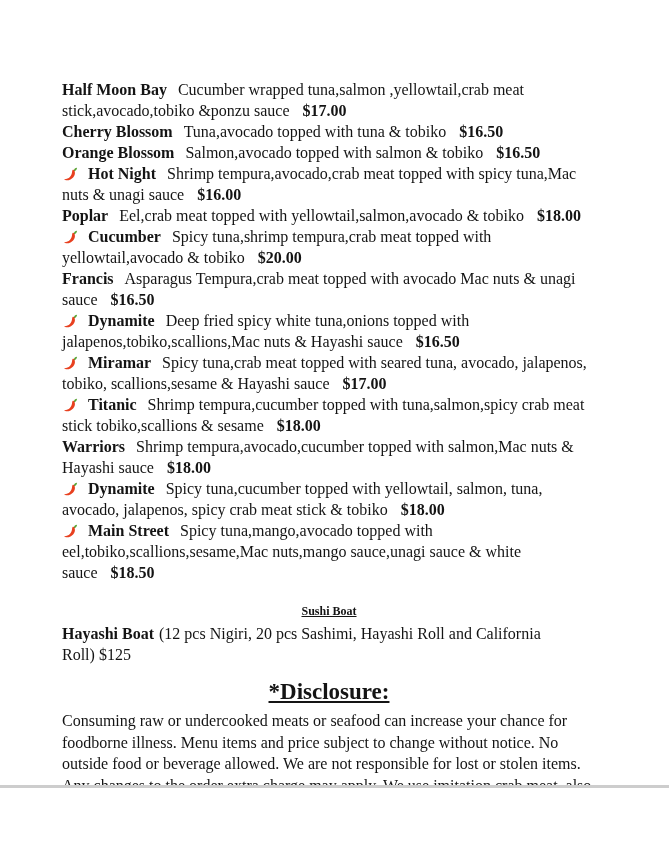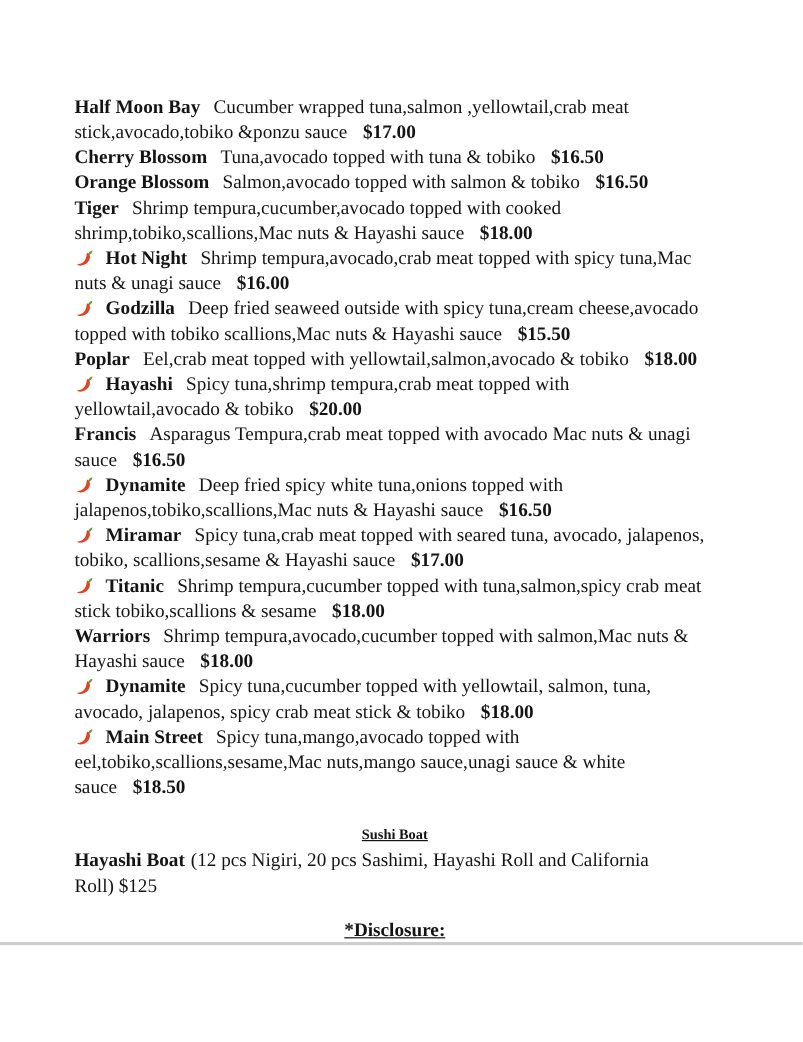--- a/index.html
+++ b/index.html
@@ -49,21 +49,21 @@
     margin: 17px 0 1px 0;
     font-size: 12px;
     line-height: 22px;
     font-weight: bold;
     text-align: center;
     text-decoration: underline;
   }
   .center-heading.disclosure {
     margin-top: 15px;
     margin-bottom: 7px;
-    font-size: 16px;
+    font-size: 23px;
     line-height: 23px;
   }
   .boat-line {
     margin: 0;
   }
   .boat-name { font-weight: bold; margin-right: 5px; }
   .boat-desc { }
   .boat-price { font-weight: normal; margin-left: 4px; }
   .disclosure-text {
     margin: 0;
@@ -84,38 +84,33 @@
 <div class="viewport">
   <div class="page" style="color: rgb(20, 20, 20);">
 
     <div id="menu-list">
   <p class="menu-item"><span class="item-name">Half Moon Bay</span><span class="item-desc">Cucumber wrapped tuna,salmon ,yellowtail,crab meat stick,avocado,tobiko &amp;ponzu sauce</span><span class="item-price">$17.00</span></p>
 
   <p class="menu-item"><span class="item-name">Cherry Blossom</span><span class="item-desc">Tuna,avocado topped with tuna &amp; tobiko</span><span class="item-price">$16.50</span></p>
 
   <p class="menu-item"><span class="item-name">Orange Blossom</span><span class="item-desc">Salmon,avocado topped with salmon &amp; tobiko</span><span class="item-price">$16.50</span></p>
 
-  <p class="menu-item"><span class="item-name">Tiger</span><span class="item-desc">Shrimp tempura,cucumber,avocado topped with cooked shrimp,tobiko,scallions,Mac nuts &amp; Hayashi sauce</span><span class="item-price">$18.00</span></p>
 
   <p class="menu-item"><span class="chili"><svg viewBox="0 0 20 18" width="18" height="15" aria-hidden="true">
               <path class="stem" d="M13.2 6.4 C13.3 3.6 14.8 2.2 17.3 2 C17.0 4.0 15.9 5.7 13.8 6.5 Z" fill="#57a333"></path>
               <path class="pepper" d="M13.6 5.2 C16.0 8.6 14.6 13.6 9.4 16.2 C6.0 17.9 2.6 17.3 1.8 15.9 C7.4 16.1 11.0 12.1 11.4 6.4 C11.5 4.7 12.9 4.1 13.6 5.2 Z" fill="#e8401f"></path>
             </svg></span><span class="item-name">Hot Night</span><span class="item-desc">Shrimp tempura,avocado,crab meat topped with spicy tuna,Mac nuts &amp; unagi sauce</span><span class="item-price">$16.00</span></p>
 
-  <p class="menu-item"><span class="chili"><svg viewBox="0 0 20 18" width="18" height="15" aria-hidden="true">
-              <path class="stem" d="M13.2 6.4 C13.3 3.6 14.8 2.2 17.3 2 C17.0 4.0 15.9 5.7 13.8 6.5 Z" fill="#57a333"></path>
-              <path class="pepper" d="M13.6 5.2 C16.0 8.6 14.6 13.6 9.4 16.2 C6.0 17.9 2.6 17.3 1.8 15.9 C7.4 16.1 11.0 12.1 11.4 6.4 C11.5 4.7 12.9 4.1 13.6 5.2 Z" fill="#e8401f"></path>
-            </svg></span><span class="item-name">Godzilla</span><span class="item-desc">Deep fried seaweed outside with spicy tuna,cream cheese,avocado topped with tobiko scallions,Mac nuts &amp; Hayashi sauce</span><span class="item-price">$15.50</span></p>
 
   <p class="menu-item"><span class="item-name">Poplar</span><span class="item-desc">Eel,crab meat topped with yellowtail,salmon,avocado &amp; tobiko</span><span class="item-price">$18.00</span></p>
 
   <p class="menu-item"><span class="chili"><svg viewBox="0 0 20 18" width="18" height="15" aria-hidden="true">
               <path class="stem" d="M13.2 6.4 C13.3 3.6 14.8 2.2 17.3 2 C17.0 4.0 15.9 5.7 13.8 6.5 Z" fill="#57a333"></path>
               <path class="pepper" d="M13.6 5.2 C16.0 8.6 14.6 13.6 9.4 16.2 C6.0 17.9 2.6 17.3 1.8 15.9 C7.4 16.1 11.0 12.1 11.4 6.4 C11.5 4.7 12.9 4.1 13.6 5.2 Z" fill="#e8401f"></path>
-            </svg></span><span class="item-name">Hayashi</span><span class="item-desc">Spicy tuna,shrimp tempura,crab meat topped with yellowtail,avocado &amp; tobiko</span><span class="item-price">$20.00</span></p>
+            </svg></span><span class="item-name">Cucumber</span><span class="item-desc">Spicy tuna,shrimp tempura,crab meat topped with yellowtail,avocado &amp; tobiko</span><span class="item-price">$20.00</span></p>
 
   <p class="menu-item"><span class="item-name">Francis</span><span class="item-desc">Asparagus Tempura,crab meat topped with avocado Mac nuts &amp; unagi sauce</span><span class="item-price">$16.50</span></p>
 
 
 
   <p class="menu-item"><span class="chili"><svg viewBox="0 0 20 18" width="18" height="15" aria-hidden="true">
               <path class="stem" d="M13.2 6.4 C13.3 3.6 14.8 2.2 17.3 2 C17.0 4.0 15.9 5.7 13.8 6.5 Z" fill="#57a333"></path>
               <path class="pepper" d="M13.6 5.2 C16.0 8.6 14.6 13.6 9.4 16.2 C6.0 17.9 2.6 17.3 1.8 15.9 C7.4 16.1 11.0 12.1 11.4 6.4 C11.5 4.7 12.9 4.1 13.6 5.2 Z" fill="#e8401f"></path>
             </svg></span><span class="item-name">Dynamite</span><span class="item-desc">Deep fried spicy white tuna,onions topped with jalapenos,tobiko,scallions,Mac nuts &amp; Hayashi sauce</span><span class="item-price">$16.50</span></p>
 

